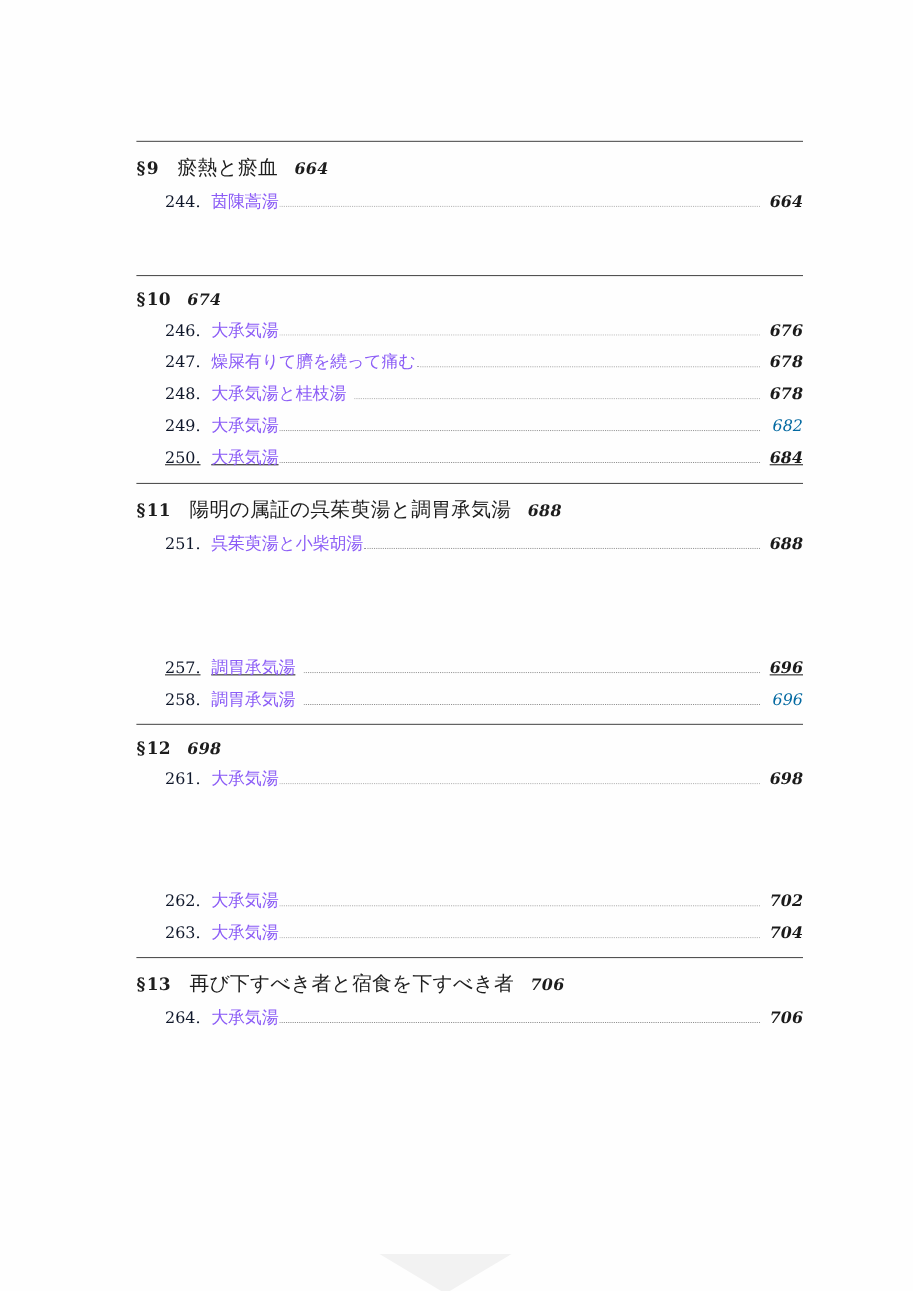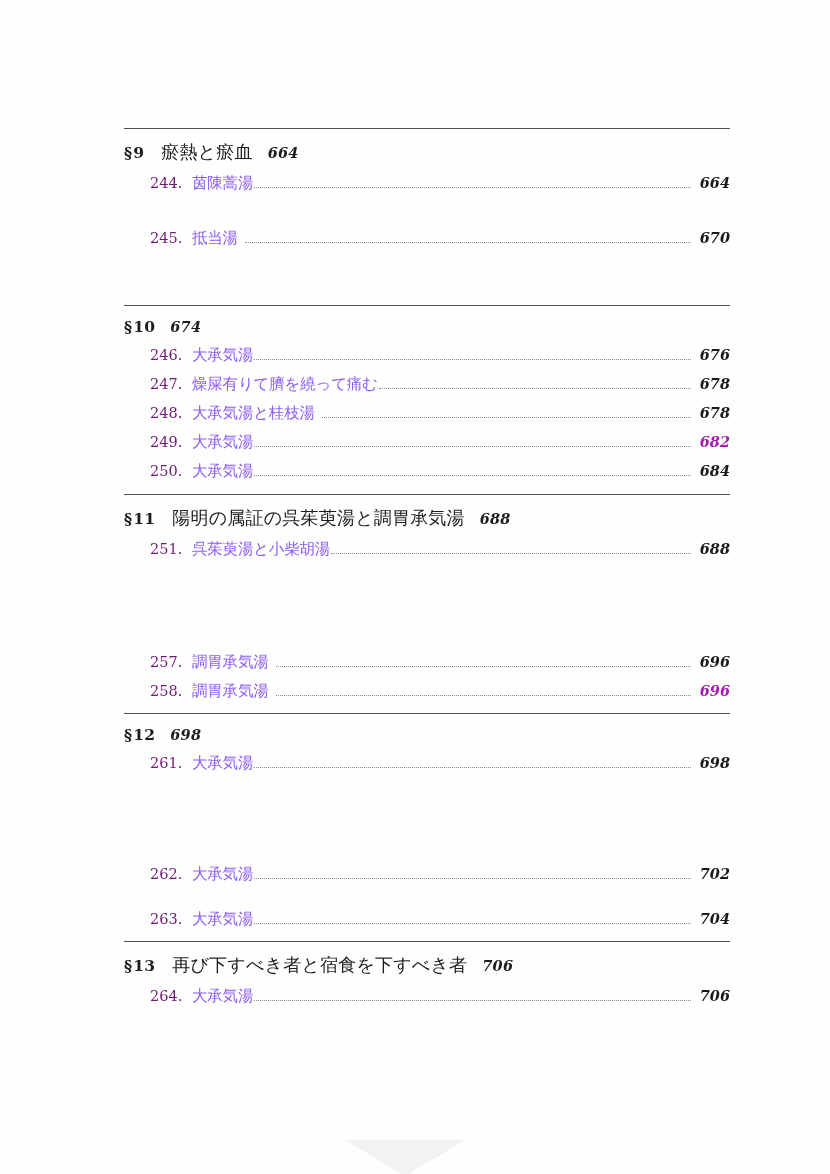--- a/index.html
+++ b/index.html
@@ -74,21 +74,21 @@
     color: #2a2a2a;
     white-space: nowrap;
   }
   .entry-num {
     width: 42px;
     flex: 0 0 42px;
     margin-left: 26px;
     text-align: left;
     font-size: 14.5px;
     font-family: "DejaVu Serif", "Liberation Serif", serif;
-    color: #701a75;
+    color: #0f172a;
   }
   .entry-title {
     font-size: 15.5px;
     font-family: "DejaVu Sans", "Liberation Sans", sans-serif;
     color: #8b5cf6;
     letter-spacing: -0.2px;
   }
   .leader {
     flex: 1 1 auto;
     position: relative;
@@ -111,22 +111,22 @@
     flex: 0 0 auto;
     min-width: 34px;
     text-align: right;
     font-style: italic;
     font-weight: bold;
     font-size: 14.5px;
     font-family: "DejaVu Serif", "Liberation Serif", serif;
     color: #1a1a1a;
   }
   .entry-page.light {
-    color: #a21caf;
-    font-weight: bold;
+    color: #0369a1;
+    font-weight: normal;
   }
 
   
   #watermark {
     position: absolute;
     left: 345px;
     top: 1140px;
     width: 0;
     height: 0;
     border-left: 60px solid transparent;
@@ -146,26 +146,20 @@
           <span class="sec-num">9</span>
           <span class="sec-title">瘀熱と瘀血</span>
           <span class="sec-page">664</span>
         </div>
         <div class="entry" style="margin-bottom: 34px;">
           <span class="entry-num">244.</span>
           <span class="entry-title">茵陳蒿湯</span>
           <span class="leader"></span>
           <span class="entry-page">664</span>
         </div>
-        <div class="entry" style="margin-bottom: 8px;">
-          <span class="entry-num">245.</span>
-          <span class="entry-title">抵当湯</span>
-          <span class="leader gap"></span>
-          <span class="entry-page">670</span>
-        </div>
       </div>
       <div class="section" style="margin-top: 56px;">
         <div class="section-rule"></div>
         <div class="section-head" style="margin-top: 11px; margin-bottom: 9px;">
           <span class="sec-mark">§</span>
           <span class="sec-num">10</span>
           <span class="sec-page">674</span>
         </div>
         <div class="entry" style="margin-bottom: 8px;">
           <span class="entry-num">246.</span>
@@ -184,21 +178,21 @@
           <span class="entry-title">大承気湯と桂枝湯</span>
           <span class="leader gap"></span>
           <span class="entry-page">678</span>
         </div>
         <div class="entry" style="margin-bottom: 8px;">
           <span class="entry-num">249.</span>
           <span class="entry-title">大承気湯</span>
           <span class="leader"></span>
           <span class="entry-page light">682</span>
         </div>
-        <div class="entry" style="margin-bottom: 8px;">
+        <div class="entry" style="margin-bottom: 8px; text-decoration: underline;">
           <span class="entry-num">250.</span>
           <span class="entry-title">大承気湯</span>
           <span class="leader"></span>
           <span class="entry-page">684</span>
         </div>
       </div>
       <div class="section" style="margin-top: 12px;">
         <div class="section-rule"></div>
         <div class="section-head" style="margin-top: 11px; margin-bottom: 9px;">
           <span class="sec-mark">§</span>
@@ -207,21 +201,21 @@
           <span class="sec-page">688</span>
         </div>
         <div class="entry" style="margin-bottom: 8px;">
           <span class="entry-num">251.</span>
           <span class="entry-title">呉茱萸湯と小柴胡湯</span>
           <span class="leader"></span>
           <span class="entry-page">688</span>
         </div>
       </div>
       <div class="section" style="margin-top: 92px;">
-        <div class="entry" style="margin-bottom: 8px;">
+        <div class="entry" style="margin-bottom: 8px; text-decoration: underline;">
           <span class="entry-num">257.</span>
           <span class="entry-title">調胃承気湯</span>
           <span class="leader gap"></span>
           <span class="entry-page">696</span>
         </div>
         <div class="entry" style="margin-bottom: 8px;">
           <span class="entry-num">258.</span>
           <span class="entry-title">調胃承気湯</span>
           <span class="leader gap"></span>
           <span class="entry-page light">696</span>
@@ -235,21 +229,21 @@
           <span class="sec-page">698</span>
         </div>
         <div class="entry" style="margin-bottom: 8px;">
           <span class="entry-num">261.</span>
           <span class="entry-title">大承気湯</span>
           <span class="leader"></span>
           <span class="entry-page">698</span>
         </div>
       </div>
       <div class="section" style="margin-top: 90px;">
-        <div class="entry" style="margin-bottom: 24px; justify-content: space-between;">
+        <div class="entry" style="margin-bottom: 8px; justify-content: space-between;">
           <span class="entry-num">262.</span>
           <span class="entry-title">大承気湯</span>
           <span class="leader"></span>
           <span class="entry-page">702</span>
         </div>
         <div class="entry" style="margin-bottom: 8px;">
           <span class="entry-num">263.</span>
           <span class="entry-title">大承気湯</span>
           <span class="leader"></span>
           <span class="entry-page">704</span>

